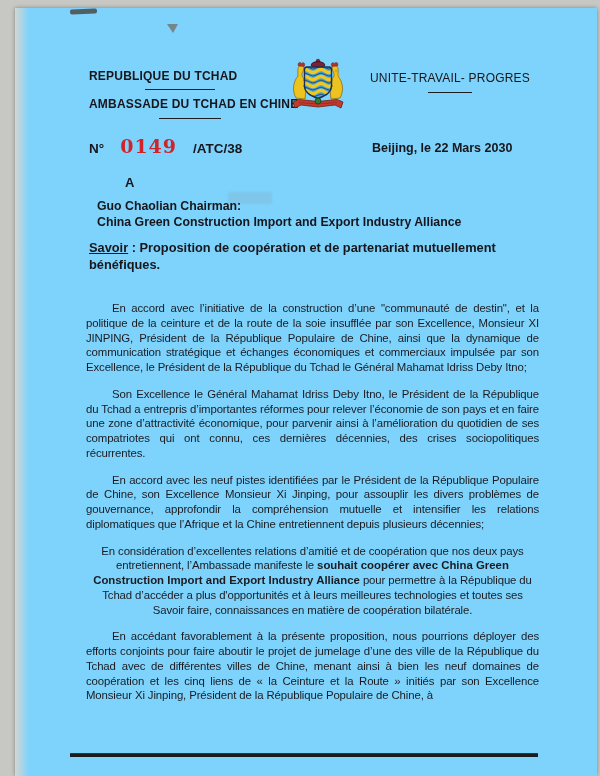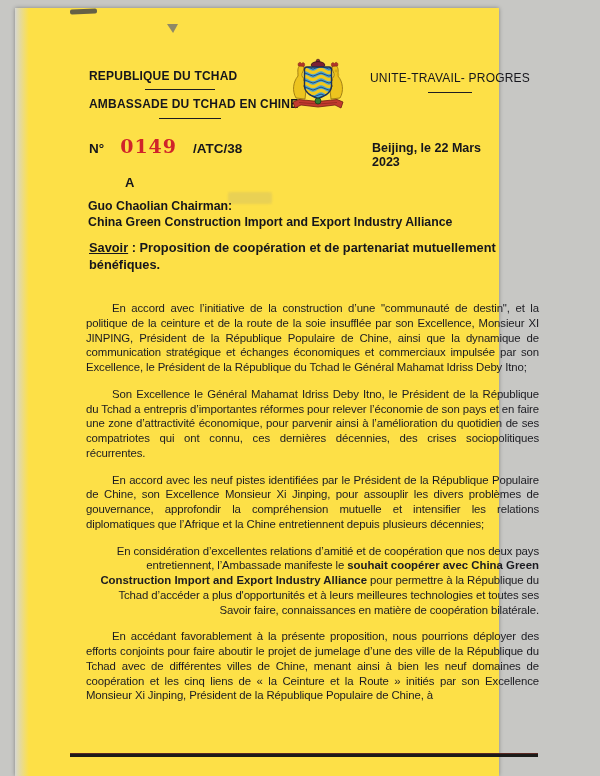--- a/index.html
+++ b/index.html
@@ -3,22 +3,22 @@
 <meta charset="utf-8">
 <style>
   html,body{margin:0;padding:0;}
   body{
     width:600px;height:776px;position:relative;overflow:hidden;
     background:#c7c7c4;
     font-family:"Liberation Sans",sans-serif;
     -webkit-font-smoothing:antialiased;
   }
   .page{
-    position:absolute;left:15px;top:8px;width:484px;height:768px;
-    background:#fde047;
+    position:absolute;left:15px;top:8px;width:582px;height:768px;
+    background:#7dd3fc;
     box-shadow:0 0 4px rgba(0,0,0,.35);
   }
   .edge-shade{
     position:absolute;left:0;top:0;bottom:0;width:14px;
     background:linear-gradient(90deg,#d6d6d2,rgba(251,251,248,0));
     pointer-events:none;
   }
   .artifact-smudge{
     position:absolute;left:55px;top:1px;width:27px;height:5px;
     background:#4a4a46;border-radius:2px;transform:rotate(-2deg);opacity:.85;
@@ -47,29 +47,29 @@
   .rule-c{width:44px;margin:7px auto 0 58px;}
   .ref-row{position:absolute;left:74px;top:127px;display:flex;align-items:baseline;color:#16161c;}
   .ref-prefix{font-weight:bold;font-size:13.5px;}
   .ref-number{
     font-family:"DejaVu Serif",serif;font-weight:600;font-size:19px;
     color:#d0232a;letter-spacing:1px;margin:0 16px;
   }
   .ref-suffix{font-weight:bold;font-size:13.5px;}
   .dateline{position:absolute;left:357px;top:133px;font-weight:bold;font-size:12.5px;color:#16161c;}
   .salutation{position:absolute;left:110px;top:167px;font-weight:bold;font-size:13px;color:#16161c;}
-  .recipient{position:absolute;left:73px;top:190px;font-weight:bold;font-size:12.3px;line-height:16px;color:#16161c;}
+  .recipient{position:absolute;left:82px;top:190px;font-weight:bold;font-size:12.3px;line-height:16px;color:#16161c;}
   .subject{position:absolute;left:74px;top:231px;width:447px;font-weight:bold;font-size:12.8px;line-height:17px;color:#16161c;}
   .subject .u{text-decoration:underline;}
   .body-text{
     position:absolute;left:71px;top:293px;width:453px;
     font-size:11.4px;line-height:14.75px;letter-spacing:-.12px;color:#1b1b21;
   }
   .para{margin:0 0 12px 0;text-indent:26px;text-align:justify;}
-  .para.flush{text-indent:0;text-align:right;}
+  .para.flush{text-indent:0;text-align:center;}
   .para b{letter-spacing:0;}
   .foot-rule{
     position:absolute;left:55px;top:745px;width:468px;height:3px;
     background:#1b1b19;border-top:1px solid #5a2822;
   }
   .foot-text{
     position:absolute;left:55px;top:751px;width:468px;
     font-weight:bold;font-size:9.8px;color:#1c1c1a;text-align:center;white-space:nowrap;
   }
 </style>
@@ -131,21 +131,21 @@
     <div>UNITE-TRAVAIL- PROGRES</div>
     <div class="rule rule-c"></div>
   </div>
 
   <div class="ref-row">
     <span class="ref-prefix">N°</span>
     <span class="ref-number">0149</span>
     <span class="ref-suffix">/ATC/38</span>
   </div>
 
-  <div class="dateline">Beijing, le 22 Mars 2023</div>
+  <div class="dateline">Beijing, le 22 Mars 2030</div>
 
   <div class="salutation">A</div>
 
   <div class="recipient">
     <div>Guo Chaolian Chairman:</div>
     <div>China Green Construction Import and Export Industry Alliance</div>
   </div>
 
   <div class="subject">
     <span class="u">Savoir</span><span> : Proposition de coopération et de partenariat mutuellement bénéfiques.</span>

